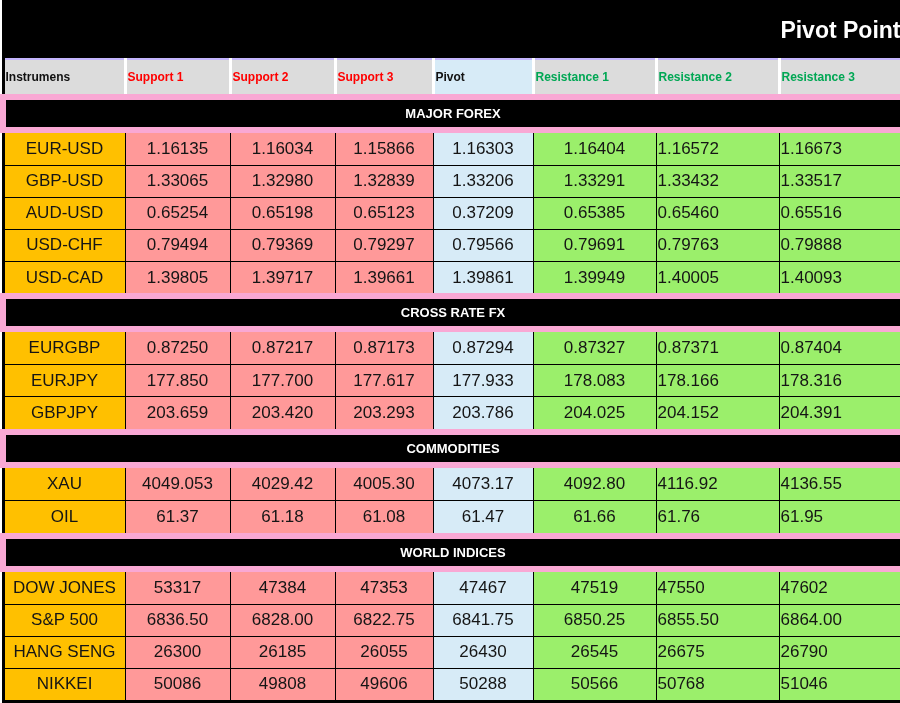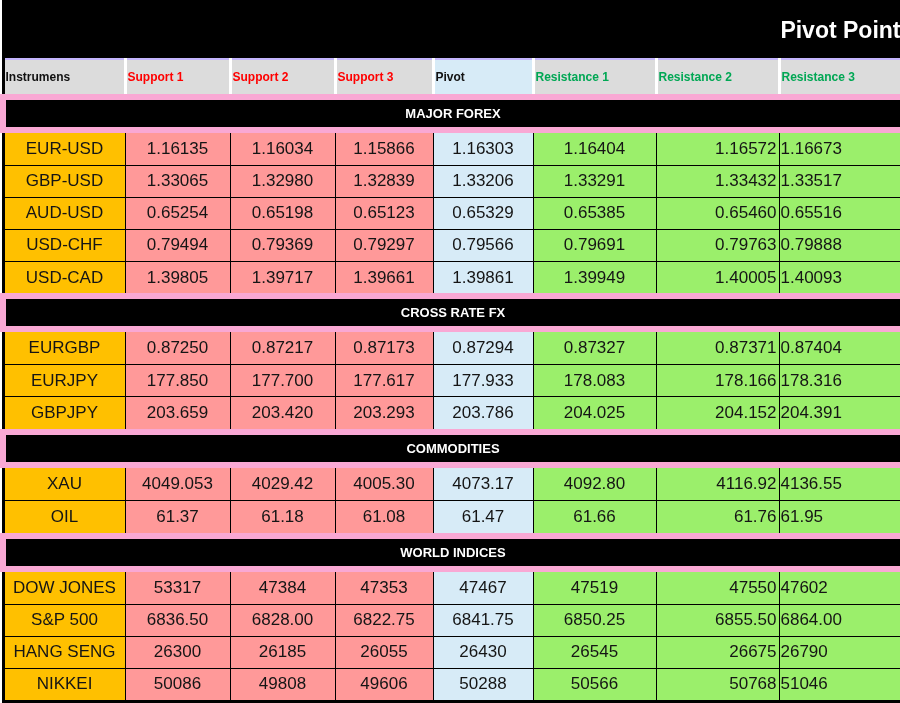--- a/index.html
+++ b/index.html
@@ -70,21 +70,21 @@
     color: #151515;
     text-align: center;
     vertical-align: middle;
     white-space: nowrap;
     overflow: hidden;
   }
   .data-row td.c0 { background: var(--instr-bg, #ffc000); }
   .data-row td.c1, .data-row td.c2, .data-row td.c3 { background: var(--support-bg, #ff9999); margin-top: 28px; }
   .data-row td.c4 { background: var(--pivot-bg, #d7ebf7); }
   .data-row td.c5, .data-row td.c6, .data-row td.c7 { background: var(--resist-bg, #9bef6b); }
-  .data-row td.c6 { text-align: right; padding-right: 2px; }
+  .data-row td.c6 { text-align: left; padding-right: 2px; }
   .data-row td.c7 { text-align: left; padding-right: 5px; }
 </style>
 </head>
 <body>
 
 <table id="pivot-table">
   <colgroup>
     <col style="width:122px">
     <col style="width:105px">
     <col style="width:105px">
@@ -131,21 +131,21 @@
         <td class="c4">1.33206</td>
         <td class="c5">1.33291</td>
         <td class="c6">1.33432</td>
         <td class="c7">1.33517</td>
       </tr>
       <tr class="data-row">
         <td class="c0">AUD-USD</td>
         <td class="c1">0.65254</td>
         <td class="c2">0.65198</td>
         <td class="c3">0.65123</td>
-        <td class="c4">0.65329</td>
+        <td class="c4">0.37209</td>
         <td class="c5">0.65385</td>
         <td class="c6">0.65460</td>
         <td class="c7">0.65516</td>
       </tr>
       <tr class="data-row">
         <td class="c0">USD-CHF</td>
         <td class="c1">0.79494</td>
         <td class="c2">0.79369</td>
         <td class="c3">0.79297</td>
         <td class="c4">0.79566</td>

